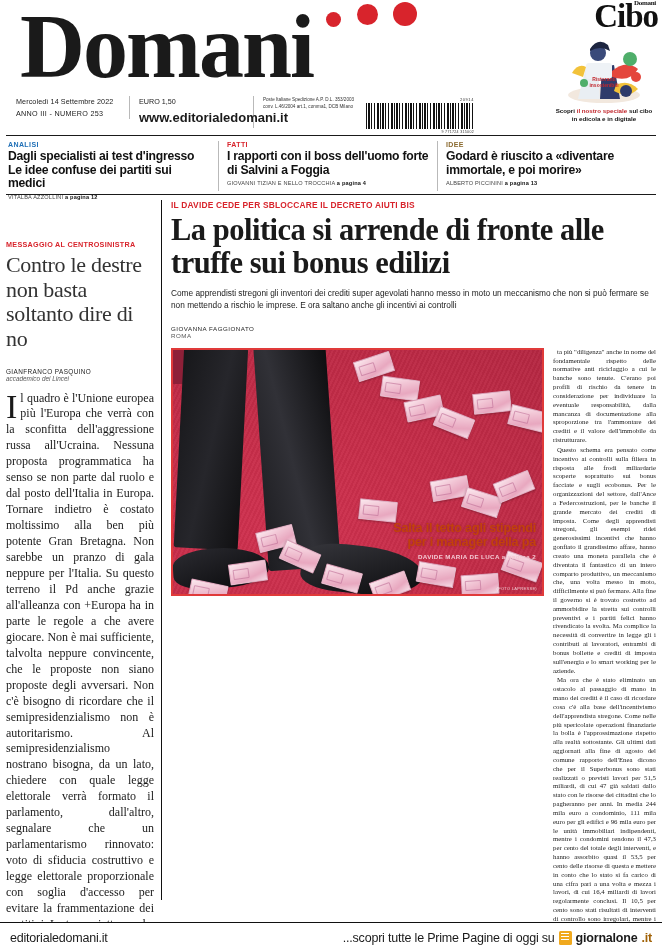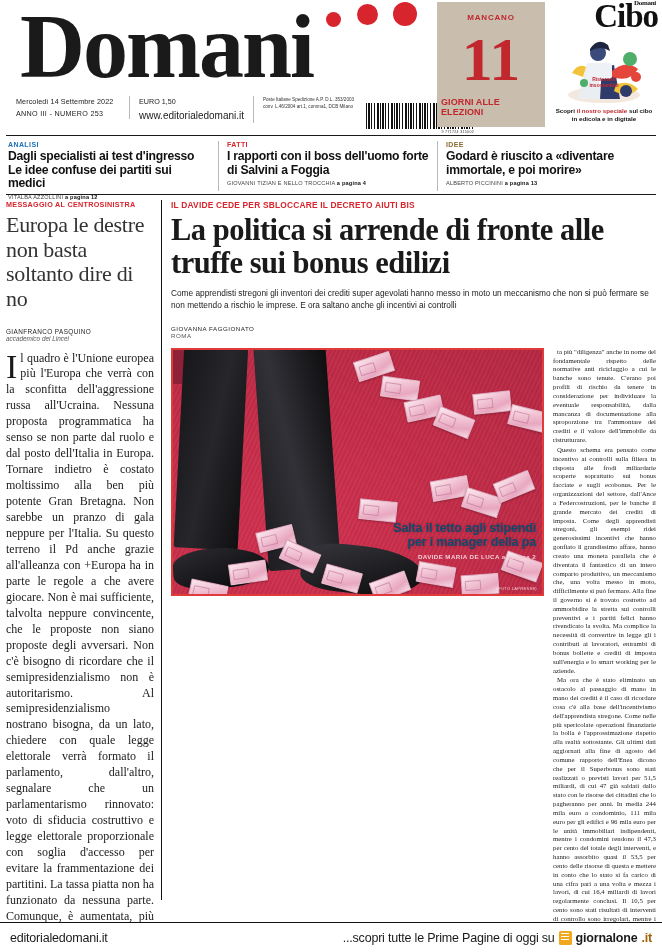--- a/index.html
+++ b/index.html
@@ -39,21 +39,21 @@
     display:flex; align-items:flex-start;
     margin-top: 6px; padding-left: 4px;
     height: 34px;
   }
   .info-cell { padding: 0 9px; font-size: 7.2px; line-height:1.55; color:#1a1a1a; }
   .info-cell.b1 { border-right:1px solid #b9b9b9; width: 118px; padding-left:4px;}
   .info-cell.b2 { border-right:1px solid #b9b9b9; width: 124px; }
   .info-cell.b3 { width: 112px; font-size:4.6px; line-height:1.5; color:#333; padding-top:1px;}
   .info-cell strong { font-weight:normal; letter-spacing:0.1px;margin-top:16px; }
   .info-line2 { letter-spacing:0.3px; }
-  .info-cell.b2 .www { font-weight:normal; font-size:10px; }
+  .info-cell.b2 .www { font-weight:bold; font-size:13px; }
 
   .barcode-zone { display:flex; flex-direction:column; align-items:flex-end; padding-top:1px; }
   .barcode-num { font-size:4px; color:#333; letter-spacing:0.6px; margin-bottom:1px;}
   .barcode {
     width:108px; height:26px;
     background-image: repeating-linear-gradient(90deg,
       #111 0 1px, #fff 1px 2px, #111 2px 4px, #fff 4px 5px,
       #111 5px 6px, #fff 6px 8px, #111 8px 9px, #fff 9px 11px,
       #111 11px 13px, #fff 13px 14px);
   }
@@ -113,21 +113,21 @@
   .teaser-byline b { color:#111; }
 
   
   .main {
     display:flex; margin: 5px 6px 0 6px; height: 700px;
   }
   .col-left { width:156px; padding-right:7px; border-right:1px solid #111; }
   .col-center { flex:1; padding-left:9px; }
 
   
-  .edit-kicker { font-size:7.2px; font-weight:bold; color:#d8242c; letter-spacing:0.3px; }
+  .edit-kicker { font-size:7.2px; font-weight:bold; color:#d8242c; letter-spacing:0.3px;margin-top:40px; }
   .edit-title {
     font-family:"Liberation Serif","DejaVu Serif",serif;
     font-size:22px; line-height:1.12; color:#333; margin-top:4px; font-weight:normal;
     letter-spacing:-0.3px;
   }
   .edit-byline { font-size:6.4px; color:#222; margin-top:16px; letter-spacing:0.4px; }
   .edit-byline .role { font-style:italic; color:#555; letter-spacing:0; }
   .edit-body {
     font-family:"Liberation Serif","DejaVu Serif",serif;
     font-size:12px; line-height:1.33; color:#1a1a1a; text-align:justify;
@@ -191,21 +191,21 @@
     border:0.5px solid rgba(200,140,165,0.5);
   }
   .bill::after {
     content:""; position:absolute; left:3px; top:5px; width:14px; height:8px;
     border:0.7px solid rgba(190,110,150,0.6); border-radius:1px;
   }
   .caption-overlay {
     position:absolute; right:6px; bottom:34px; text-align:right; z-index:5;
   }
   .caption-title {
-    font-size:12.6px; font-weight:bold; color:#0c4a6e; line-height:1.14;
+    font-size:12.6px; font-weight:bold; color:#c2410c; line-height:1.14;
     letter-spacing:-0.2px; text-shadow:0 0 3px rgba(120,20,45,0.5);
   }
   .caption-byline {
     font-size:6.2px; font-weight:bold; color:#f4c9d4; margin-top:3px; letter-spacing:0.4px;
   }
   .photo-credit {
     position:absolute; right:5px; bottom:3px; font-size:4px; color:rgba(255,255,255,0.75);
     letter-spacing:0.3px; z-index:5;
   }
 
@@ -265,25 +265,20 @@
           <div class="barcode-zone">
             <div class="barcode-num">20914</div>
             <div class="barcode"></div>
             <div class="barcode-sub">9 771724 315002</div>
           </div>
         </div>
       </div>
     </div>
 
     <div class="promo-zone">
-      <div class="countdown-box">
-        <div class="cd-top">MANCANO</div>
-        <div class="cd-num">11</div>
-        <div class="cd-bottom">GIORNI ALLE ELEZIONI</div>
-      </div>
 
       <div class="cibo-box">
         <div class="cibo-title">
           <span>Cibo</span>
           <span class="cibo-domani">Domani</span>
         </div>
         <div class="cibo-art">
           <svg width="80" height="72" viewBox="0 0 80 72">
             <ellipse cx="40" cy="62" rx="36" ry="8" fill="#f2e8de"></ellipse>
             <path d="M14 66 L22 34 L34 32 L36 66 Z" fill="#e9eef3"></path>
@@ -334,21 +329,21 @@
         <span>ALBERTO PICCININI</span>
         <b>a pagina 13</b>
       </div>
     </div>
   </div>
 
   <div class="main">
 
     <div class="col-left">
       <div class="edit-kicker">MESSAGGIO AL CENTROSINISTRA</div>
-      <div class="edit-title">Europa le destre non basta soltanto dire di no</div>
+      <div class="edit-title">Contro le destre non basta soltanto dire di no</div>
       <div class="edit-byline">
         <div>GIANFRANCO PASQUINO</div>
         <div class="role">accademico dei Lincei</div>
       </div>
       <div class="edit-body">Il quadro è l'Unione europea più l'Europa che verrà con la sconfitta dell'aggressione russa all'Ucraina. Nessuna proposta programmatica ha senso se non parte dal ruolo e dal posto dell'Italia in Europa. Tornare indietro è costato moltissimo alla ben più potente Gran Bretagna. Non sarebbe un pranzo di gala neppure per l'Italia. Su questo terreno il Pd anche grazie all'alleanza con +Europa ha in parte le regole a che avere giocare. Non è mai sufficiente, talvolta neppure convincente, che le proposte non siano proposte degli avversari. Non c'è bisogno di ricordare che il semipresidenzialismo non è autoritarismo. Al semipresidenzialismo nostrano bisogna, da un lato, chiedere con quale legge elettorale verrà formato il parlamento, dall'altro, segnalare che un parlamentarismo rinnovato: voto di sfiducia costruttivo e legge elettorale proporzionale con soglia d'accesso per evitare la frammentazione dei partitini. La tassa piatta non ha funzionato da nessuna parte. Comunque, è aumentata, più iniqua quando non solo e piatta, ma è anche bassa. Le destre 'giocano' sulle alleanze e faranno debito pubblico. Le tasse sono un rapporto di fiducia che i cittadini stabiliscono con lo stato in cambio di sicurezza e di servizi tanto più necessari per le fasce deboli della società. Pagare tutti con progressività. Le tasse sono l'impegno che lo stato assume con i cittadini. Offrirà sanità, istruzione, lavoro, pensioni in maniera efficiente e giusta. Senza privilegi, senza esenzioni, senza corruzione con amministratori pubblici che hanno pieno e ogni forma di collaborazione con lo stato. I diritti delle persone sono sempre una questione di libertà, delle anche per tutti coloro che lamentano la mancanza di libertà in Italia fa bene sono avendo ancora avuto il tempo di leggere la Costituzione; i diritti, a cominciare da quello di cittadinanza, possono essere acquisiti seguendo criteri uni quali è lecito avere opinioni e valutazioni diverse. Restringere i diritti è deteriorare e ampliarli è progresso. Ai diritti si accompagnano i doveri che non sono opzionali; che non debbono essere né condonati né elusi, ma adempiuti in comunicare dal voto il cui esercizio, art. 4, è dovere civico. La campagna elettorale serve a chiarire in una prospettiva di società desiderata e desiderabile, costruiranno le altre visioni non solo perché diverse, ma perché carenti, inadeguate, improbabili ai andare, persino, come il sovranismo pericoloso. Non è questione di disuguaglianze la principale esponente della schieramento avverso, ma di mettere in evidenza le contraddizioni e i costi, materiali e sociali, delle sue proposte contrapponendovi subito il loro dettaglio: il tempo c'è.</div>
       <div class="edit-end">© RIPRODUZIONE RISERVATA</div>
     </div>
 
     <div class="col-center">
       <div class="main-kicker">IL DAVIDE CEDE PER SBLOCCARE IL DECRETO AIUTI BIS</div>

